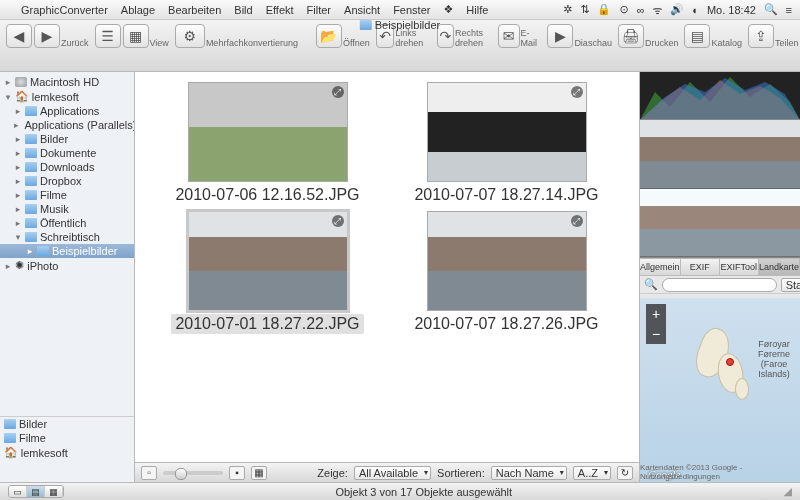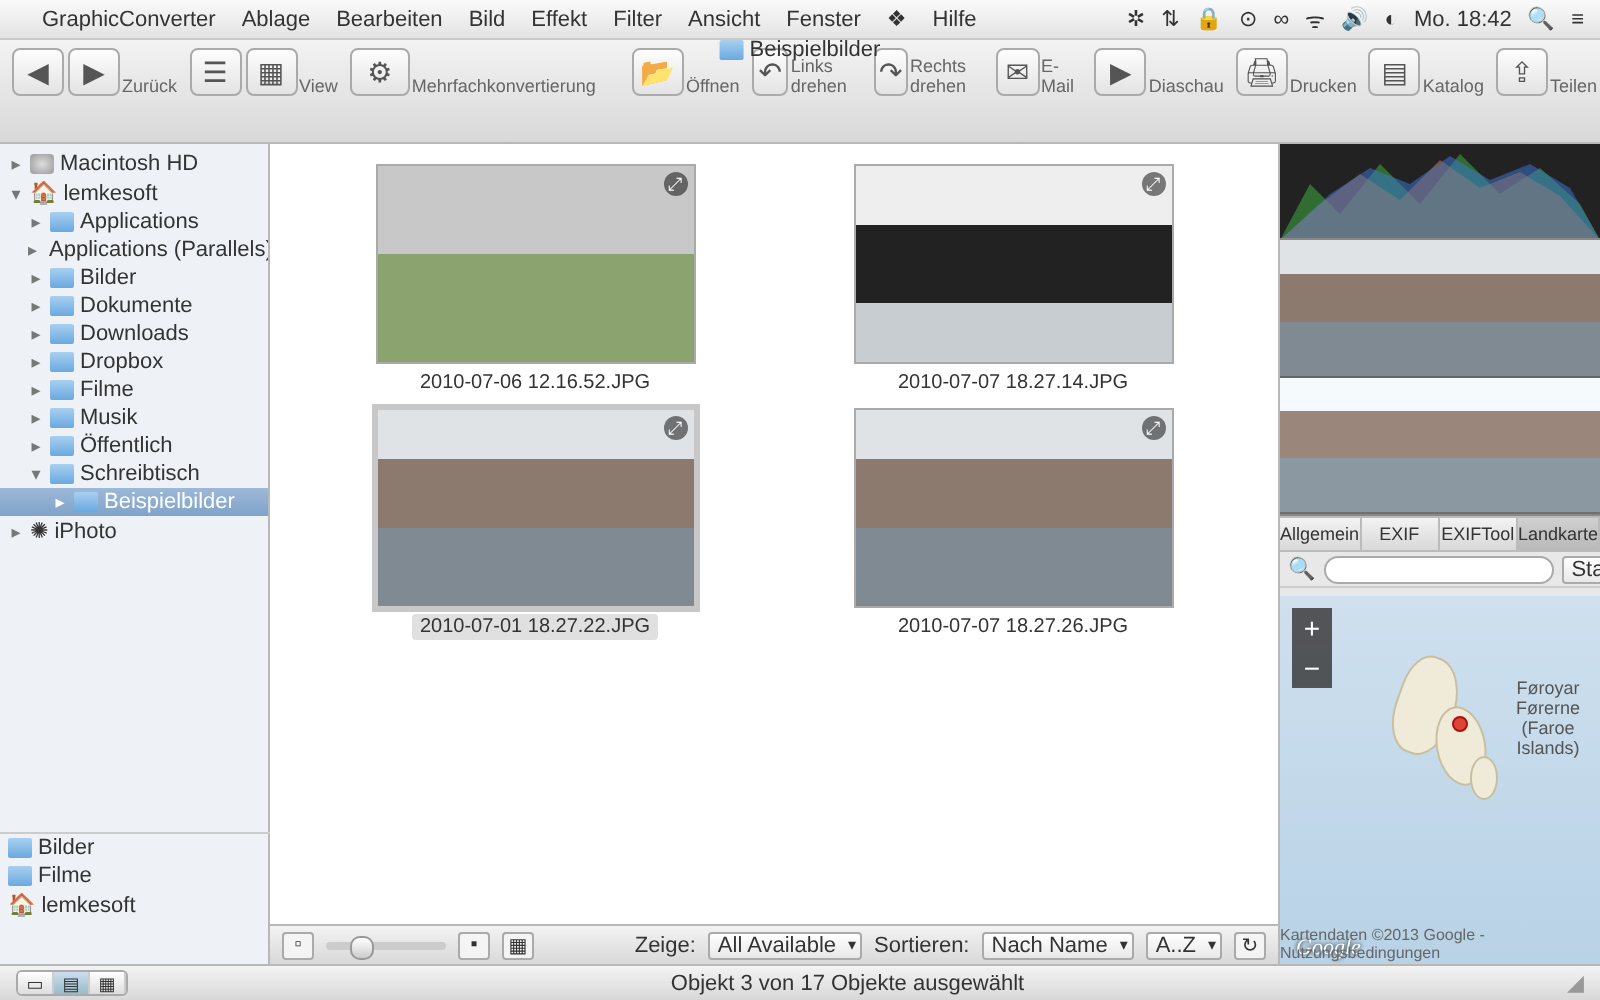--- a/index.html
+++ b/index.html
@@ -39,21 +39,21 @@
 .disc{display:inline-block;width:8px;text-align:center;color:#777;font-size:9px}
 .ico{width:12px;height:10px;display:inline-block}
 .fold{background:linear-gradient(#a8d0f0,#6aa8e0);border-radius:1px}
 .hdd{background:radial-gradient(#ddd,#999);border-radius:2px}
 .content{flex:1;display:flex;flex-direction:column;background:#fff;border-right:1px solid var(--bdr);min-width:0}
 .thumbs{flex:1;overflow:auto;display:grid;grid-template-columns:1fr 1fr;gap:6px;padding:10px 16px;align-content:start}
 .thumb{display:flex;flex-direction:column;align-items:center;gap:3px}
 .timg{width:160px;height:100px;background:#888;border:1px solid #aaa;position:relative}
 .thumb.sel .timg{outline:3px solid #c8c8c8;outline-offset:-1px;background-color:#ccc}
 .timg .badge{position:absolute;top:3px;right:3px;width:12px;height:12px;border-radius:6px;background:rgba(0,0,0,.5);color:#fff;font-size:9px;display:flex;align-items:center;justify-content:center}
-.tname{font-size:10px;background:transparent;padding:1px 4px}
+.tname{font-size:16px;background:transparent;padding:1px 4px}
 .thumb.sel .tname{background:#e0e0e0;border-radius:2px}
 .cbar{height:20px;background:var(--tb-grad);border-top:1px solid var(--bdr);display:flex;align-items:center;padding:0 6px;gap:6px;font-size:10px}
 .cbar .mini{width:16px;height:14px;border:1px solid #aaa;border-radius:2px;background:#f4f4f4;display:flex;align-items:center;justify-content:center;font-size:10px}
 .slider{width:60px;height:4px;background:#ccc;border-radius:2px;position:relative}
 .slider::after{content:"";position:absolute;left:20%;top:-3px;width:10px;height:10px;border-radius:5px;background:linear-gradient(#fff,#ccc);border:1px solid #999}
 .dd{height:14px;border:1px solid #aaa;border-radius:2px;background:linear-gradient(#fff,#e8e8e8);padding:0 12px 0 4px;font-size:9px;position:relative;display:flex;align-items:center}
 .dd::after{content:"▾";position:absolute;right:2px;font-size:8px}
 
 .insp{width:160px;background:#e8e8e8;display:flex;flex-direction:column}
 .histo{height:48px;background:#222;position:relative;border-bottom:1px solid #888;overflow:hidden}

